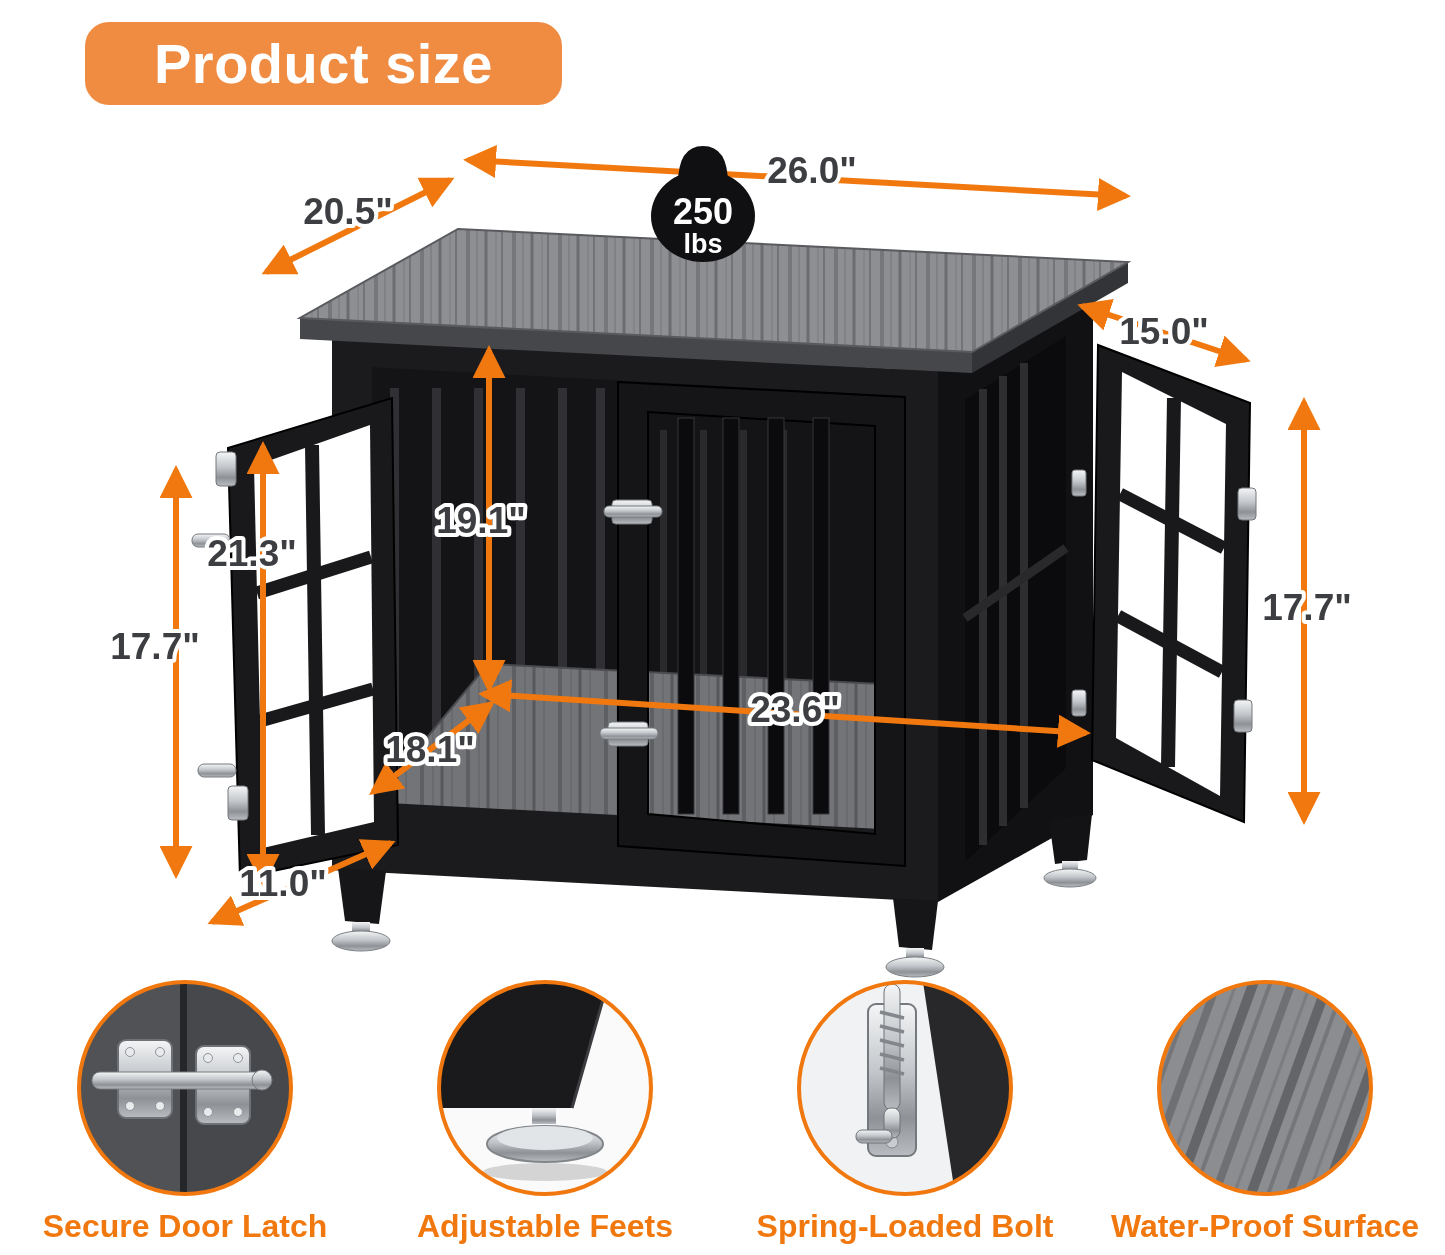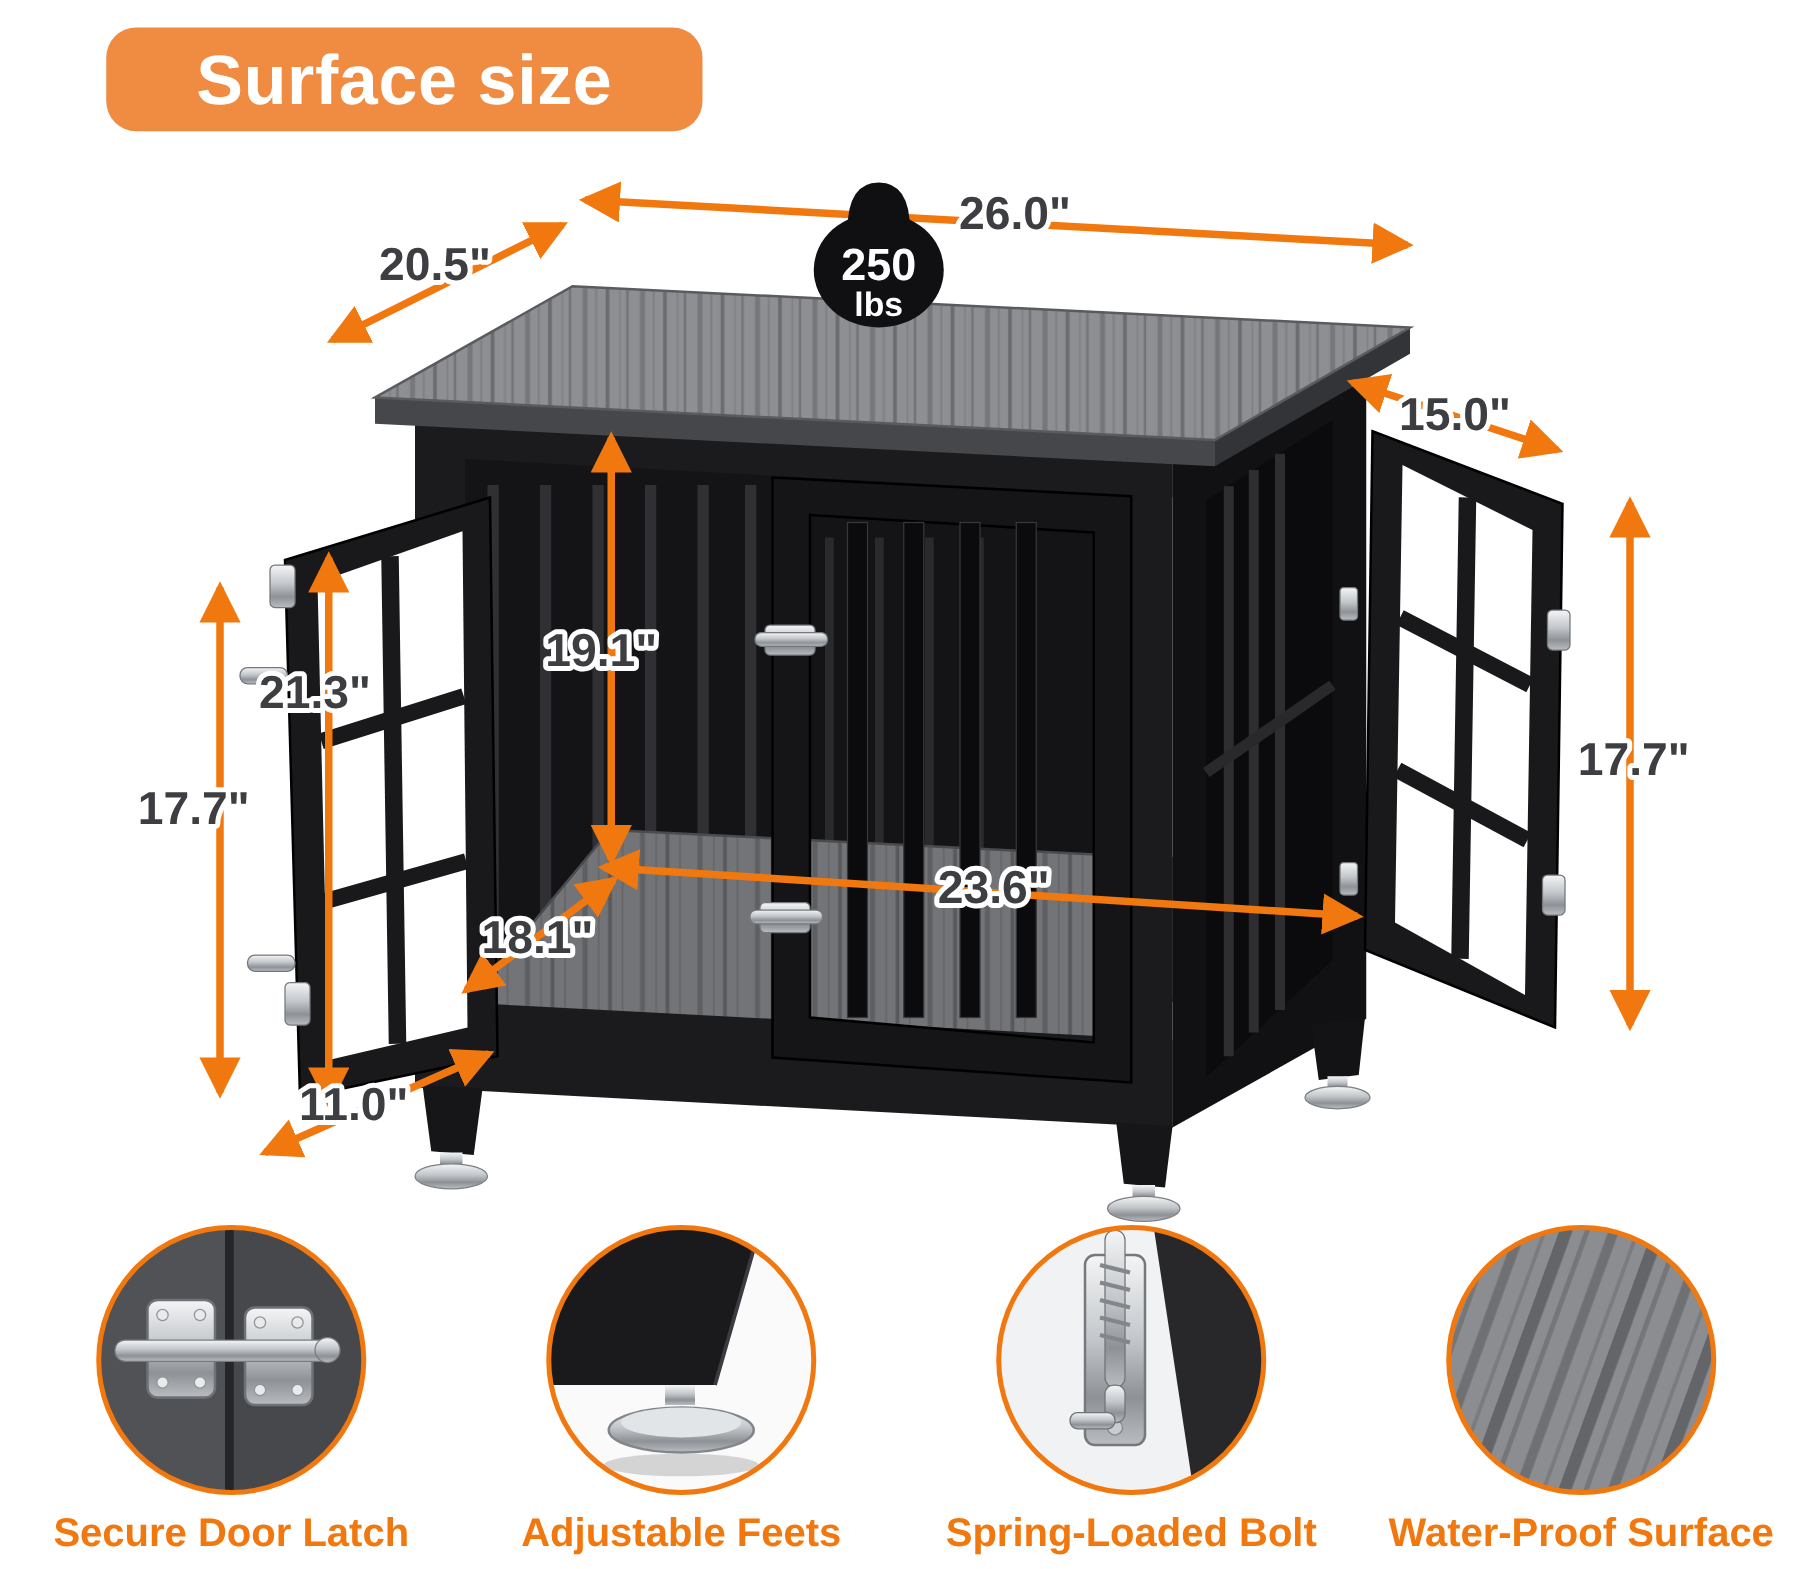--- a/index.html
+++ b/index.html
@@ -14,21 +14,21 @@
        paint-order:stroke;stroke-linejoin:round;}
   .feat{font-size:32px;font-weight:700;fill:#F1780E;}
   .wt{fill:#ffffff;font-weight:700;}
 </style>
 </head>
 <body>
 
 <div class="canvas">
 
   <div class="badge">
-    <span>Surface size</span>
+    <span>Product size</span>
   </div>
 
   <svg class="scene" width="1445" height="1255" viewBox="0 0 1445 1255">
     <defs>
       <marker id="ah" viewBox="0 0 10 10" refX="8.5" refY="5" markerWidth="5.5" markerHeight="5.5" orient="auto-start-reverse">
         <path d="M0,0 L10,5 L0,10 Z" fill="#F1780E"></path>
       </marker>
       <linearGradient id="silver" x1="0" y1="0" x2="0" y2="1">
         <stop offset="0" stop-color="#f4f5f6"></stop>
           <stop offset="0.45" stop-color="#c2c6ca"></stop>

